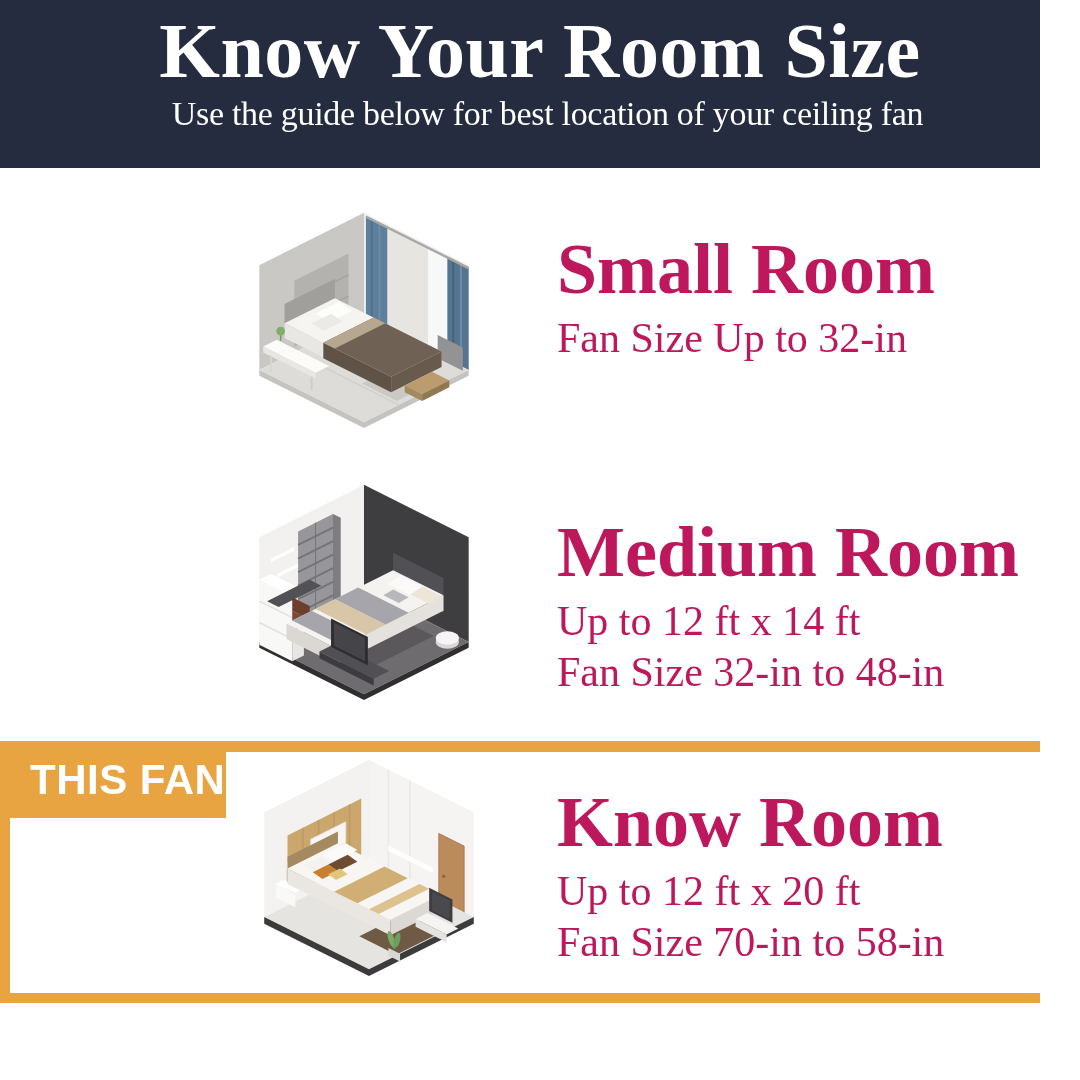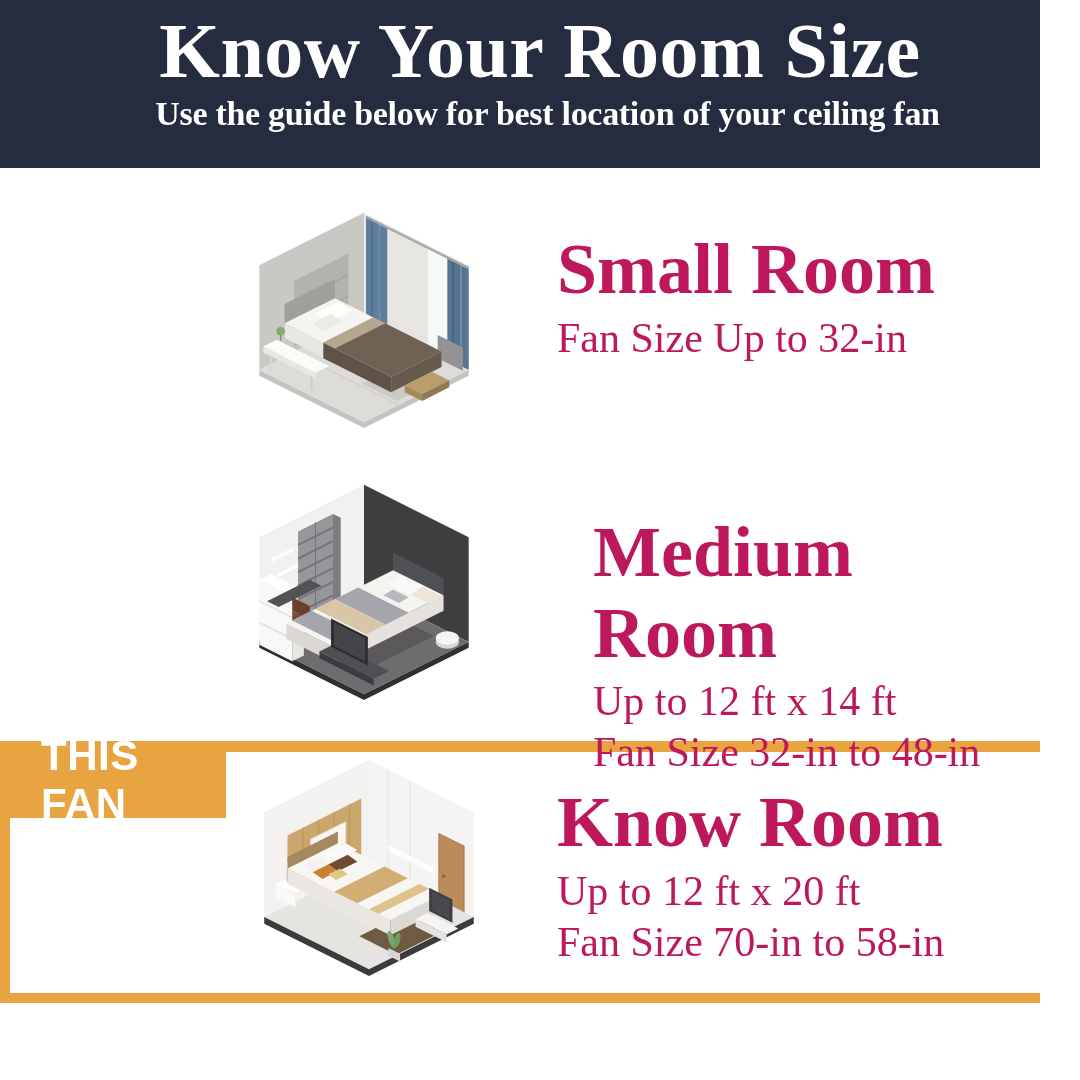--- a/index.html
+++ b/index.html
@@ -12,48 +12,48 @@
   .header {
     position:absolute; top:0; left:0; width:1080px; height:168px;
     background:#252C3F; color:#ffffff; text-align:center;
   }
   .header .title {
     margin:0; padding-top:12px; font-size:78px; line-height:1;
     font-weight:bold; letter-spacing:0.5px;
   }
   .header .subtitle {
     margin:7px 0 0 0; font-size:34px; line-height:1; letter-spacing:-0.3px;
-    font-weight:bold;
+    font-weight:normal;
     padding-left:15px;
   }
   
   .section-text { position:absolute; left:557px; color:#be185d; }
   .section-text h2 { margin:0; font-size:72px; line-height:1.12; font-weight:bold; }
   .section-text p  { margin:5px 0 0 0; font-size:42px; line-height:46px; }
   .text-small  { top:229px; }
-  .text-medium { top:512px;margin-left:36px; }
+  .text-medium { top:512px; }
   .text-large  { top:782px; }
   
   .room-img { position:absolute; }
   .img-small  { left:238px; top:203px;  width:252px; height:232px; }
   .img-medium { left:238px; top:475px;  width:252px; height:232px; }
   .img-large  { left:236px; top:752px;  width:266px; height:228px; }
   .room-img svg { width:100%; height:100%; display:block; }
   
   .highlight-box {
     position:absolute; left:0; top:741px; width:1080px; height:262px;
     box-sizing:border-box; background:#ffffff;
     border:10px solid #E8A440; border-top-width:11px;
   }
   .badge {
     position:absolute; left:0; top:741px; width:226px; height:77px;
     background:#E8A440; color:#ffffff;
     font-family:"Liberation Sans","DejaVu Sans",sans-serif;
     font-weight:bold; font-size:42px; letter-spacing:0.5px;
-    display:flex; align-items:center; padding-left:41px;
+    display:flex; align-items:center; padding-left:30px;
     box-sizing:border-box; z-index:3;
   }
   .layer-top { z-index:2; }
 </style>
 </head>
 <body>
 
 <div class="canvas">
 
   <div class="header">

